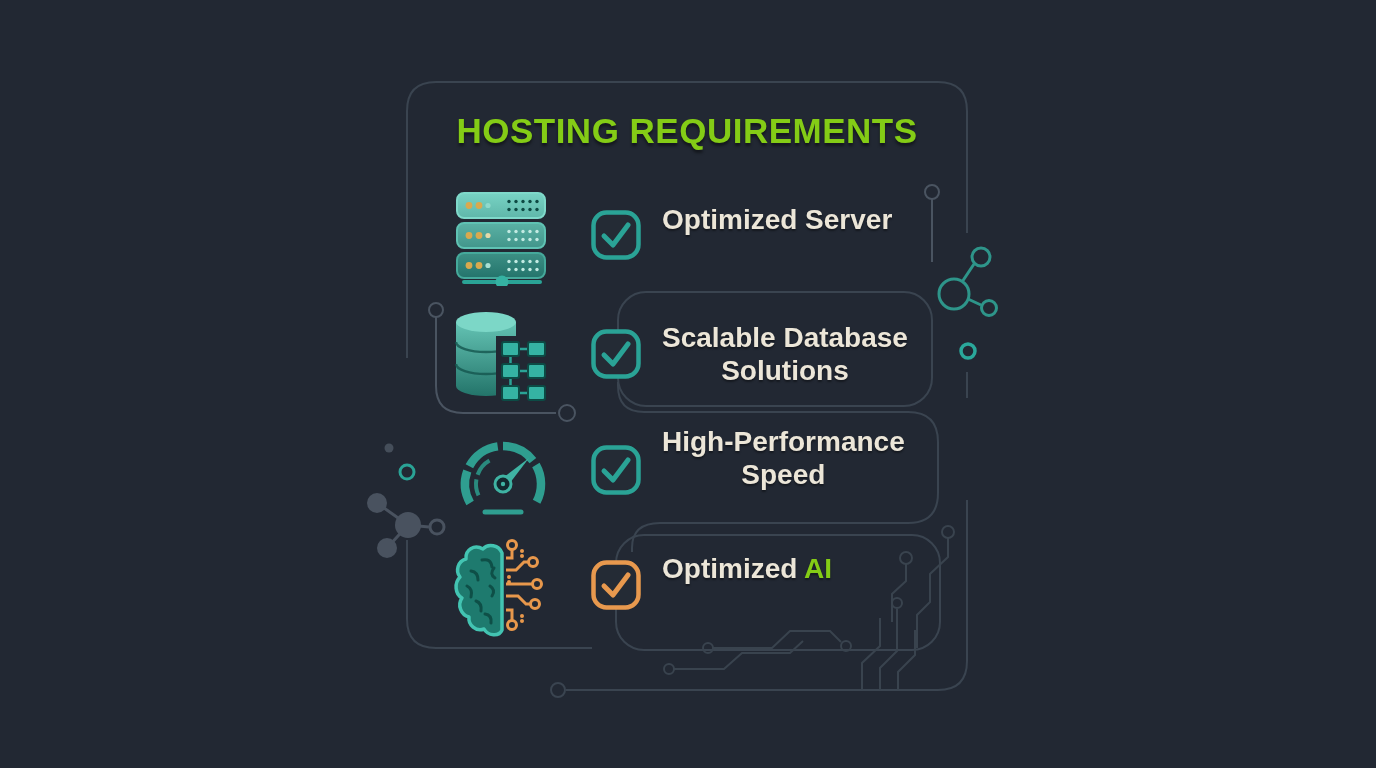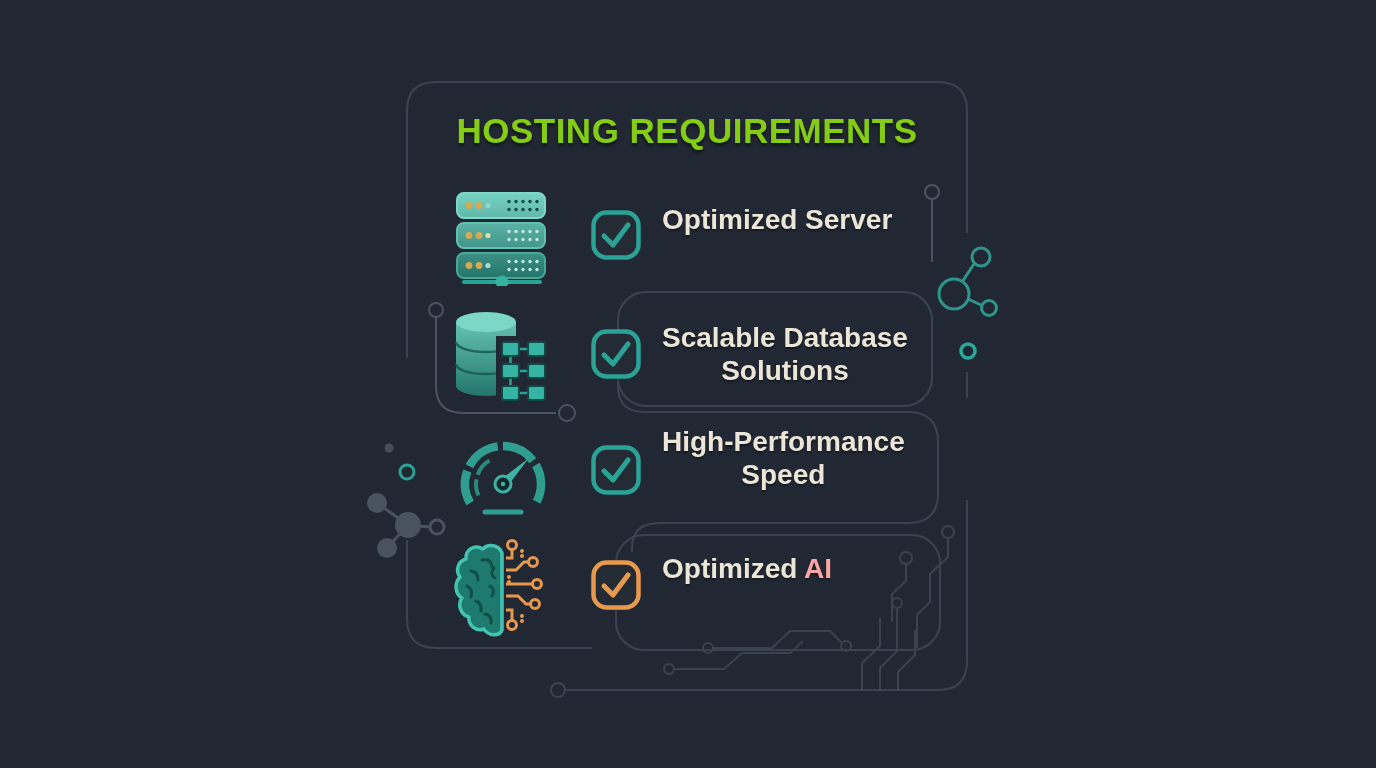--- a/index.html
+++ b/index.html
@@ -6,21 +6,21 @@
   .stage{position:relative;width:1376px;height:768px;background:#222833;overflow:hidden;
          font-family:"Liberation Sans",sans-serif;}
   .decor{position:absolute;left:0;top:0;width:1376px;height:768px;}
   .title{position:absolute;top:111px;left:407px;width:560px;text-align:center;
          font-size:35px;font-weight:bold;letter-spacing:.5px;color:#84cc16;
          text-shadow:0 3px 3px rgba(0,0,0,.45);white-space:nowrap;}
   .icon{position:absolute;}
   .checkbox{position:absolute;width:52px;height:52px;}
   .label{position:absolute;left:662px;font-size:28px;font-weight:bold;line-height:33px;
          color:#ECE6D8;text-shadow:0 2px 2px rgba(0,0,0,.4);white-space:nowrap;text-align:center;}
-  .hl{color:#fca5a5;}
+  .hl{color:#84cc16;}
 </style>
 </head>
 <body>
 
 <div class="stage">
 
   <svg class="decor" viewBox="0 0 1376 768">
     <g fill="none" stroke="#3A4450" stroke-width="2">
 
       <path d="M 436,82 H 938 Q 967,82 967,111 V 233"></path>

